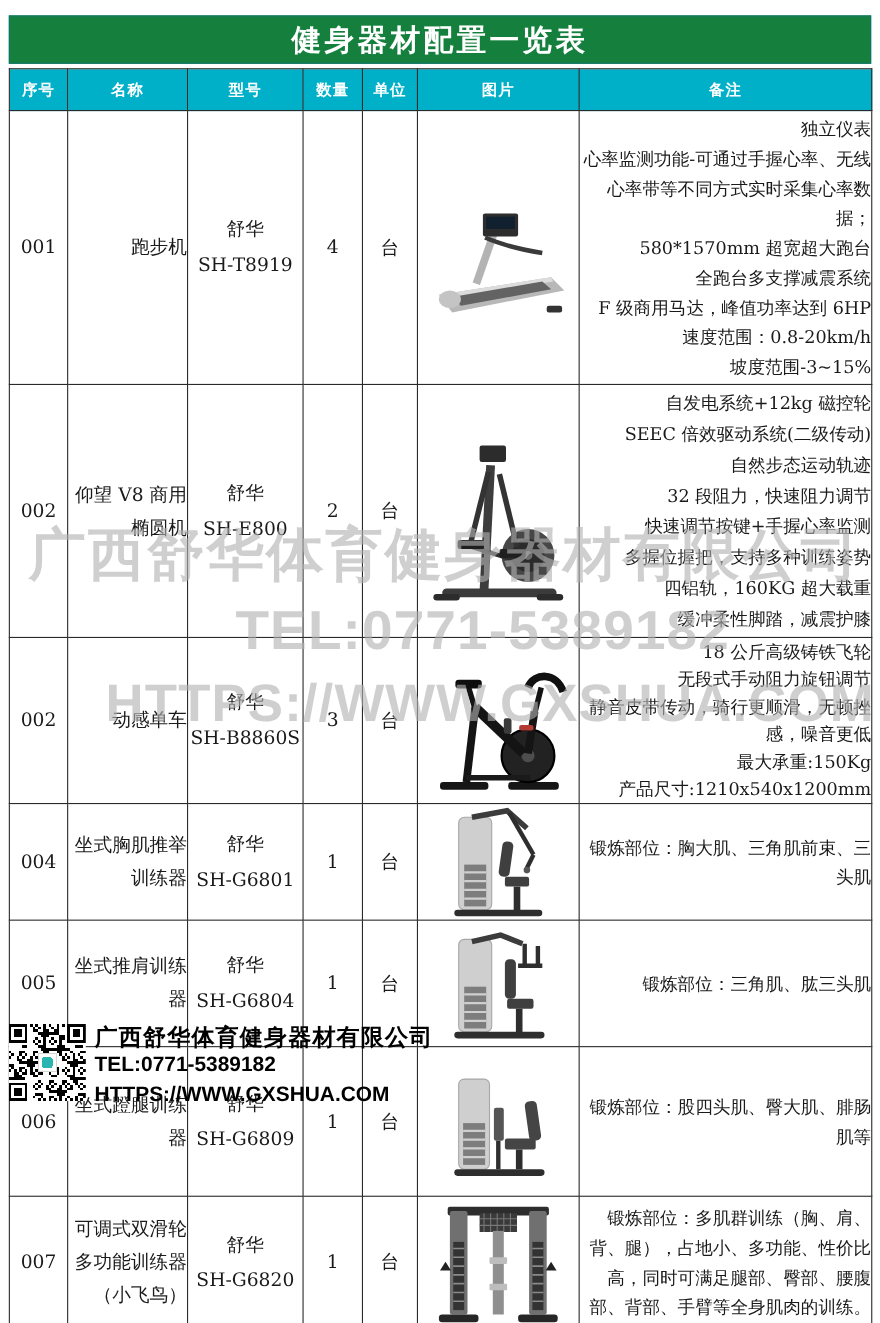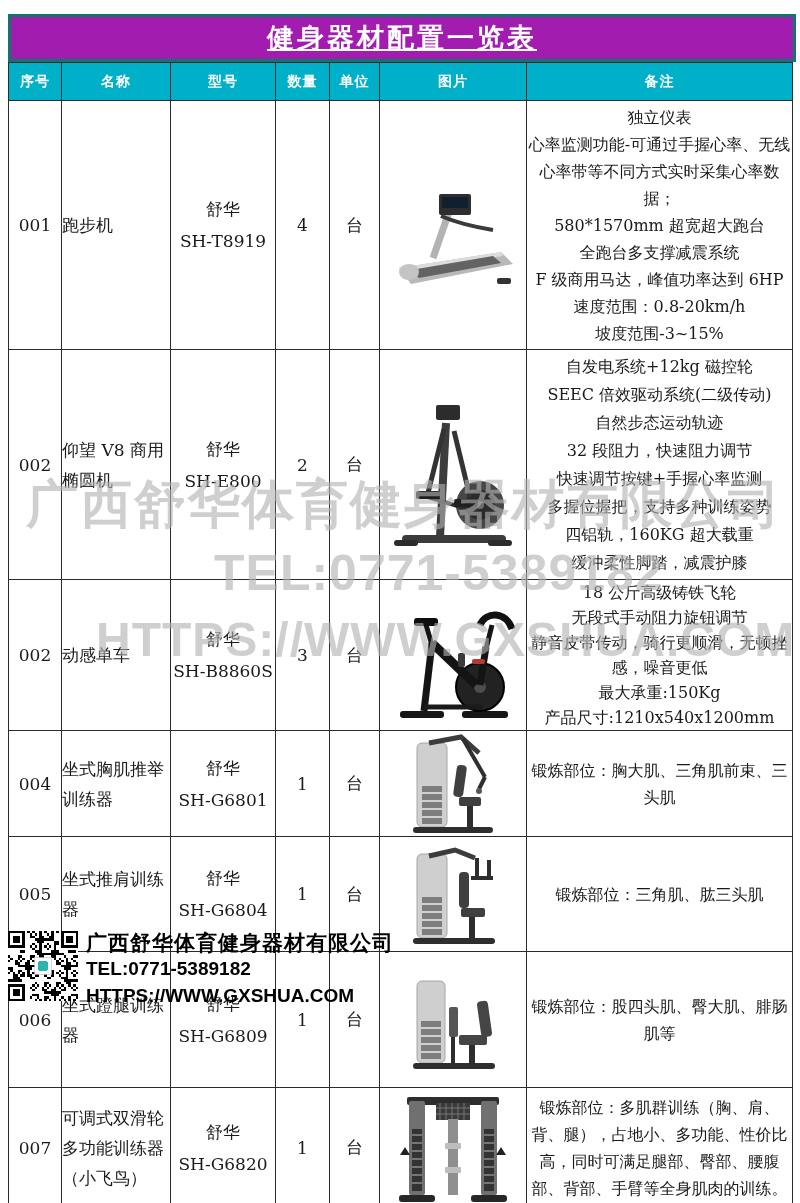--- a/index.html
+++ b/index.html
@@ -3,42 +3,42 @@
 <meta charset="utf-8">
 <style>
   html,body{margin:0;padding:0;background:#ffffff;}
   .page{
     position:relative;width:800px;height:1203px;background:#fff;overflow:hidden;
     font-family:"DejaVu Serif","Liberation Serif",serif;color:#1a1a1a;
   }
   
   .title-bar{
     position:absolute;left:8px;top:14px;width:782px;height:42px;
-    background:#a21caf;border:3px solid #0f766e;
+    background:#15803d;border:1px solid #0f766e;
     color:#fff;font-size:27px;font-weight:bold;letter-spacing:3px;
-    display:flex;align-items:center;justify-content:center;text-decoration:underline;
+    display:flex;align-items:center;justify-content:center;
   }
   
   table.cfg{
     position:absolute;left:8px;top:62px;width:784px;
     border-collapse:collapse;table-layout:fixed;
   }
   table.cfg th,table.cfg td{border:1px solid #2a2a2a;padding:0;}
   table.cfg th{
     background:#00b0c8;color:#ffffff;font-size:14px;font-weight:bold;
     height:37px;text-align:center;letter-spacing:1px;
   }
   td{vertical-align:middle;font-size:17px;}
   .c-no,.c-qty,.c-unit{text-align:center;}
-  .c-name{text-align:left;line-height:30px;padding:0 4px;}
+  .c-name{text-align:right;line-height:30px;padding:0 4px;}
   .c-model{text-align:center;line-height:32px;padding:0 2px;margin-top:12px;}
   .c-img{text-align:center;background:#fff;}
   .img-box{display:flex;align-items:center;justify-content:center;width:100%;}
   .c-remark{
-    text-align:center;padding:3px 8px;font-size:16px;
+    text-align:right;padding:3px 8px;font-size:16px;
     white-space:pre-line;word-break:break-word;
   }
   
   .wm{
     position:absolute;white-space:nowrap;pointer-events:none;z-index:5;
     font-family:"Liberation Sans","DejaVu Sans",sans-serif;font-weight:bold;
     color:rgba(178,178,178,0.62);
   }
   .wm-company{left:26px;top:470px;font-size:52px;letter-spacing:2px;}
   .wm-tel{left:214px;top:544px;font-size:50px;letter-spacing:1px;}

